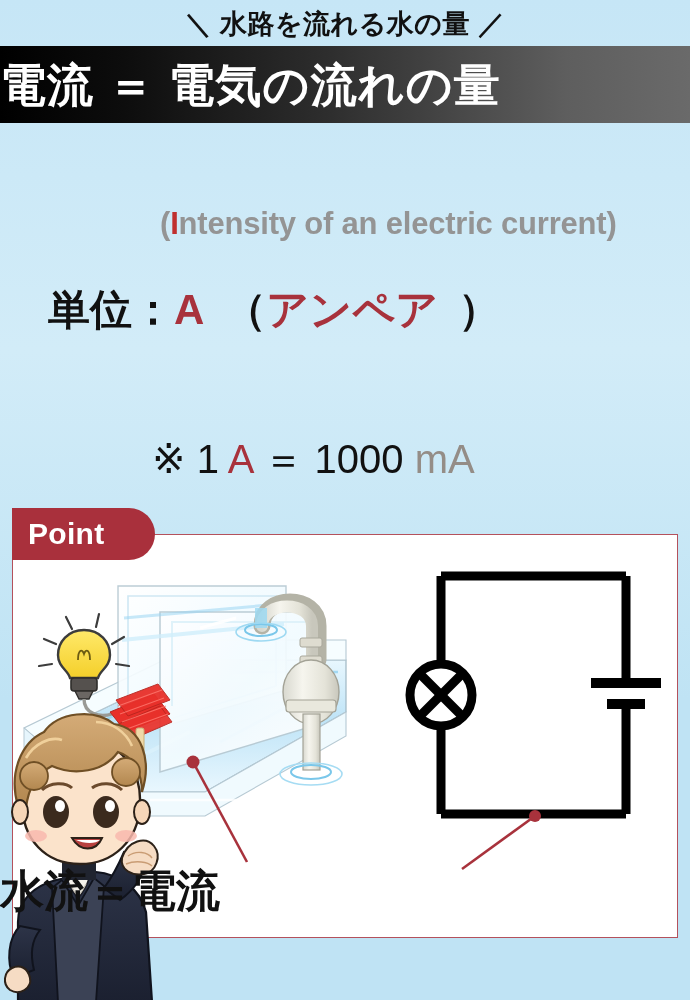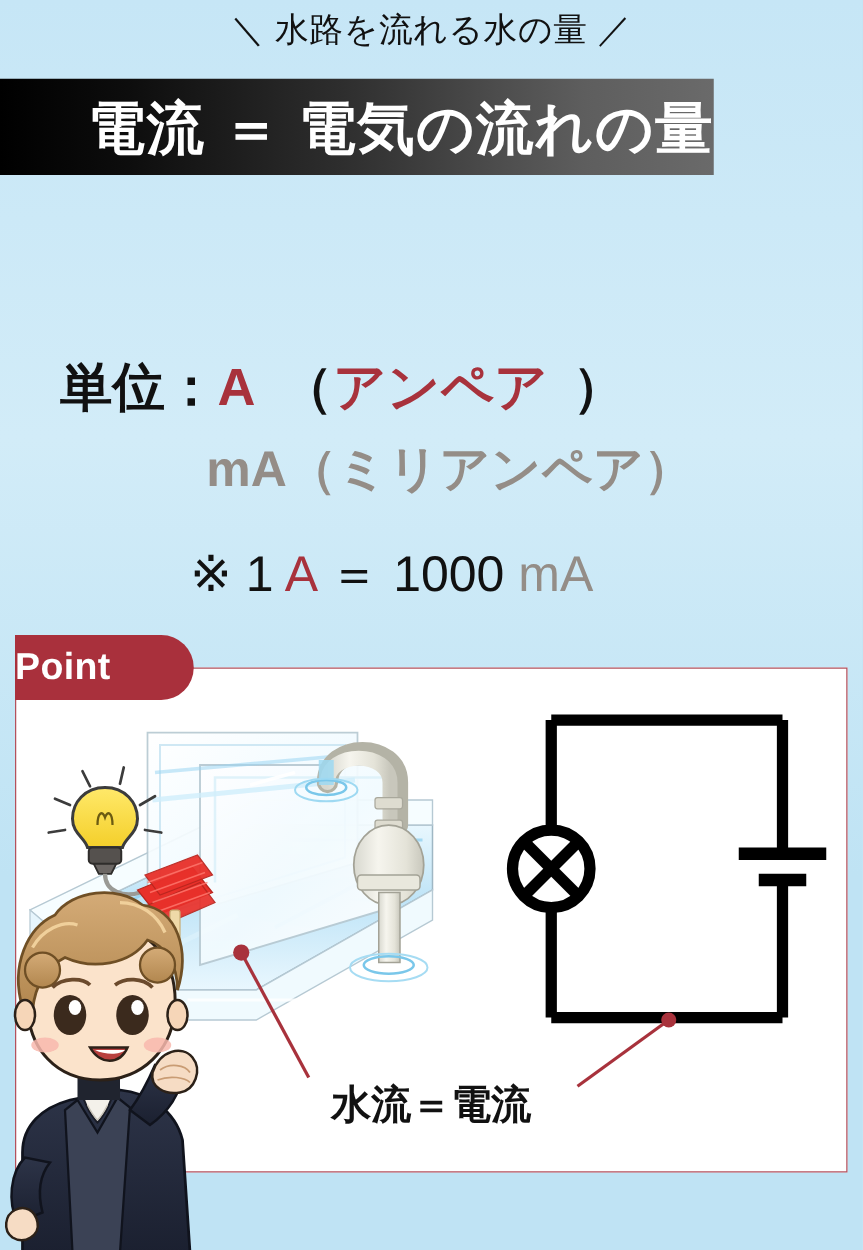--- a/index.html
+++ b/index.html
@@ -9,29 +9,29 @@
     font-family:"Liberation Sans","DejaVu Sans",sans-serif;
     overflow:hidden;position:relative;
   }
   .page{position:relative;width:690px;height:1000px;
         background:linear-gradient(180deg,#c6e6f6 0%,#d2ecf8 35%,#bfe3f4 70%,#bfe3f4 100%);}
 
   
   .eyebrow{
     position:absolute;left:0;top:2px;width:690px;height:44px;
     display:flex;align-items:center;justify-content:center;
-    font-size:27px;font-weight:400;color:#111;letter-spacing:.5px;
+    font-size:27px;font-weight:700;color:#111;letter-spacing:.5px;
     white-space:nowrap;
   }
 
   
   .banner{
-    position:absolute;left:0;top:63px;width:571px;height:77px;
+    position:absolute;left:0;top:46px;width:690px;height:77px;
     background:linear-gradient(90deg,#000 0%,#0d0d0d 18%,#2e2e2e 48%,#5e5e5e 82%,#6a6a6a 100%);
-    display:flex;align-items:center;justify-content:flex-end;
+    display:flex;align-items:center;justify-content:flex-start;
   }
   .banner-text{
     font-size:46px;font-weight:700;color:#fff;white-space:nowrap;
     letter-spacing:1px;line-height:1;
   }
 
   
   .sym-row{position:absolute;left:28px;top:144px;font-size:42px;font-weight:700;color:#111;white-space:nowrap;}
   .sym-row .sym-i{font-family:"Liberation Serif","DejaVu Serif",serif;font-weight:700;}
   .sym-en{position:absolute;left:160px;top:206px;font-size:31px;font-weight:700;color:#949494;white-space:nowrap;letter-spacing:-.2px;}
@@ -48,49 +48,51 @@
   .note .gray{color:#948d87;}
 
   
   .panel{
     position:absolute;left:12px;top:534px;width:666px;height:404px;
     background:#fff;border:1.5px solid #b4515c;box-sizing:border-box;
   }
   .point-tab{
     position:absolute;left:12px;top:508px;width:143px;height:52px;
     background:#a9303c;border-radius:0 26px 26px 0;
-    display:flex;align-items:center;box-sizing:border-box;z-index:6;
+    display:flex;align-items:center;padding-left:16px;box-sizing:border-box;z-index:6;
   }
   .point-tab span{color:#fff;font-size:30px;font-weight:700;letter-spacing:.3px;}
 
   
   .caption{
     position:absolute;left:0;top:862px;width:690px;
-    text-align:center;font-size:32px;font-weight:700;color:#111;
+    text-align:left;font-size:44px;font-weight:700;color:#111;
     z-index:7;white-space:nowrap;
   }
 
   svg.layer{position:absolute;left:0;top:0;width:690px;height:1000px;pointer-events:none;}
 </style>
 </head>
 <body>
 
 <div class="page">
 
   <div class="eyebrow">＼ 水路を流れる水の量 ／</div>
 
   <div class="banner">
     <div class="banner-text">電流 ＝ 電気の流れの量</div>
   </div>
 
+  <div class="sym-en">
+    <span>(</span><span class="hl">I</span><span>ntensity of an electric current)</span>
+  </div>
 
   <div class="unit-row">
     <span class="blk">単位：</span><span class="red">A</span><span class="blk">（</span><span class="red">アンペア</span><span class="blk">）</span>
   </div>
-  <div class="unit-sub">mA（ミリアンペア）</div>
 
   <div class="note">
     <span>※</span>
     <span>1</span>
     <span class="red">A</span>
     <span>＝</span>
     <span>1000</span>
     <span class="gray">mA</span>
   </div>
 

